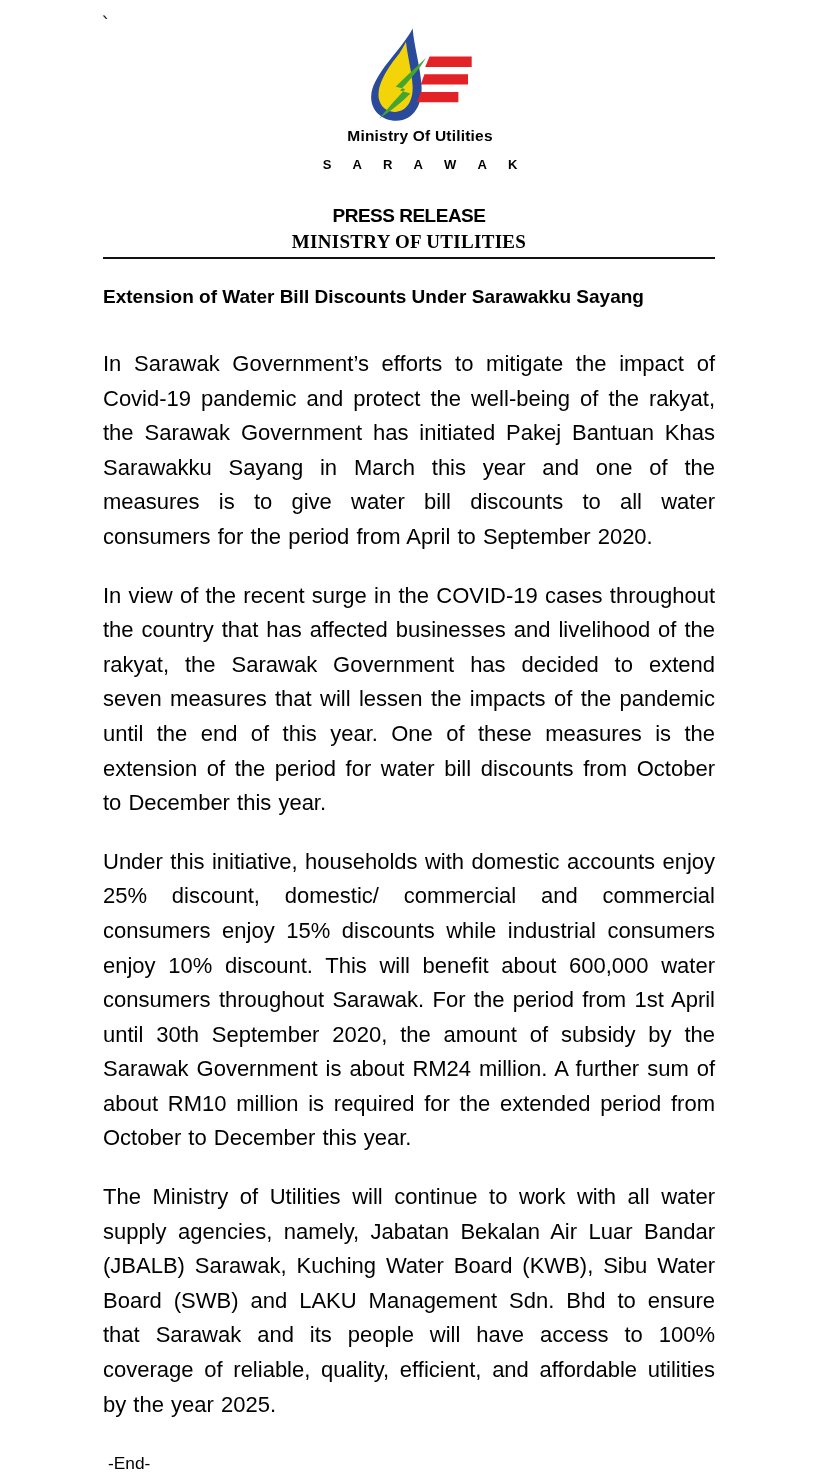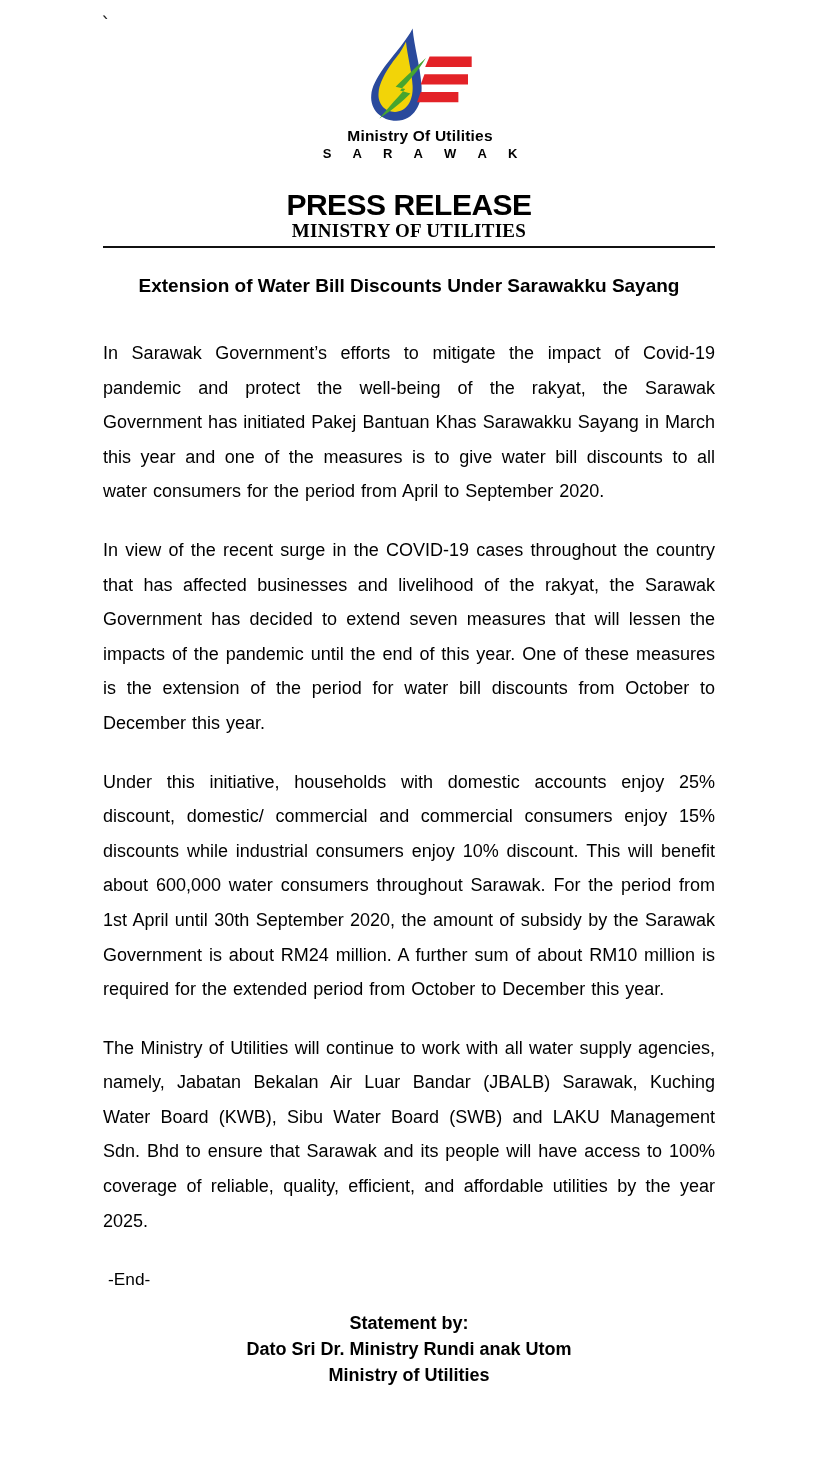--- a/index.html
+++ b/index.html
@@ -19,43 +19,43 @@
   }
   .content-col { width:612px; margin-left:103px; }
 
   
   .logo-block { padding-top:27px; text-align:center; }
   .logo-art { display:block; margin:0 auto; }
   .logo-org {
     margin-top:4px; font-size:15.5px; font-weight:700; letter-spacing:0.2px;
   }
   .logo-region {
-    margin-top:1px; font-size:13px; font-weight:700;
+    margin-top:12px; font-size:13px; font-weight:700;
     letter-spacing:9px; text-indent:9px;
   }
 
   
   .pr-header { margin-top:30px; text-align:center; }
-  .pr-title { font-size:30px; font-weight:800; letter-spacing:-0.5px; line-height:28px; }
+  .pr-title { font-size:19px; font-weight:800; letter-spacing:-0.5px; line-height:28px; }
   .pr-subtitle {
     margin-top:2px; font-size:19px; font-weight:700; line-height:20px;
     font-family:"Liberation Serif","DejaVu Serif",serif; letter-spacing:0.3px;
   }
   .pr-rule { border:none; border-top:2.5px solid #111; margin-top:5px; }
 
   
   .release-heading {
-    margin-top:25px; text-align:center;
+    margin-top:25px; 
     font-size:19px; font-weight:700; line-height:26px;
   }
 
   
   .body-text { margin-top:37px; }
   .body-text p {
-    font-size:18px; line-height:34.6px;
+    font-size:22px; line-height:34.6px;
     text-align:justify; text-justify:inter-word;
     margin-bottom:24px;
     word-spacing:1px;
     margin-top:13px;
   }
   .end-marker {
     margin-top:17px; padding-left:5px;
     font-size:17.3px; line-height:34px;
   }
   .signature {

